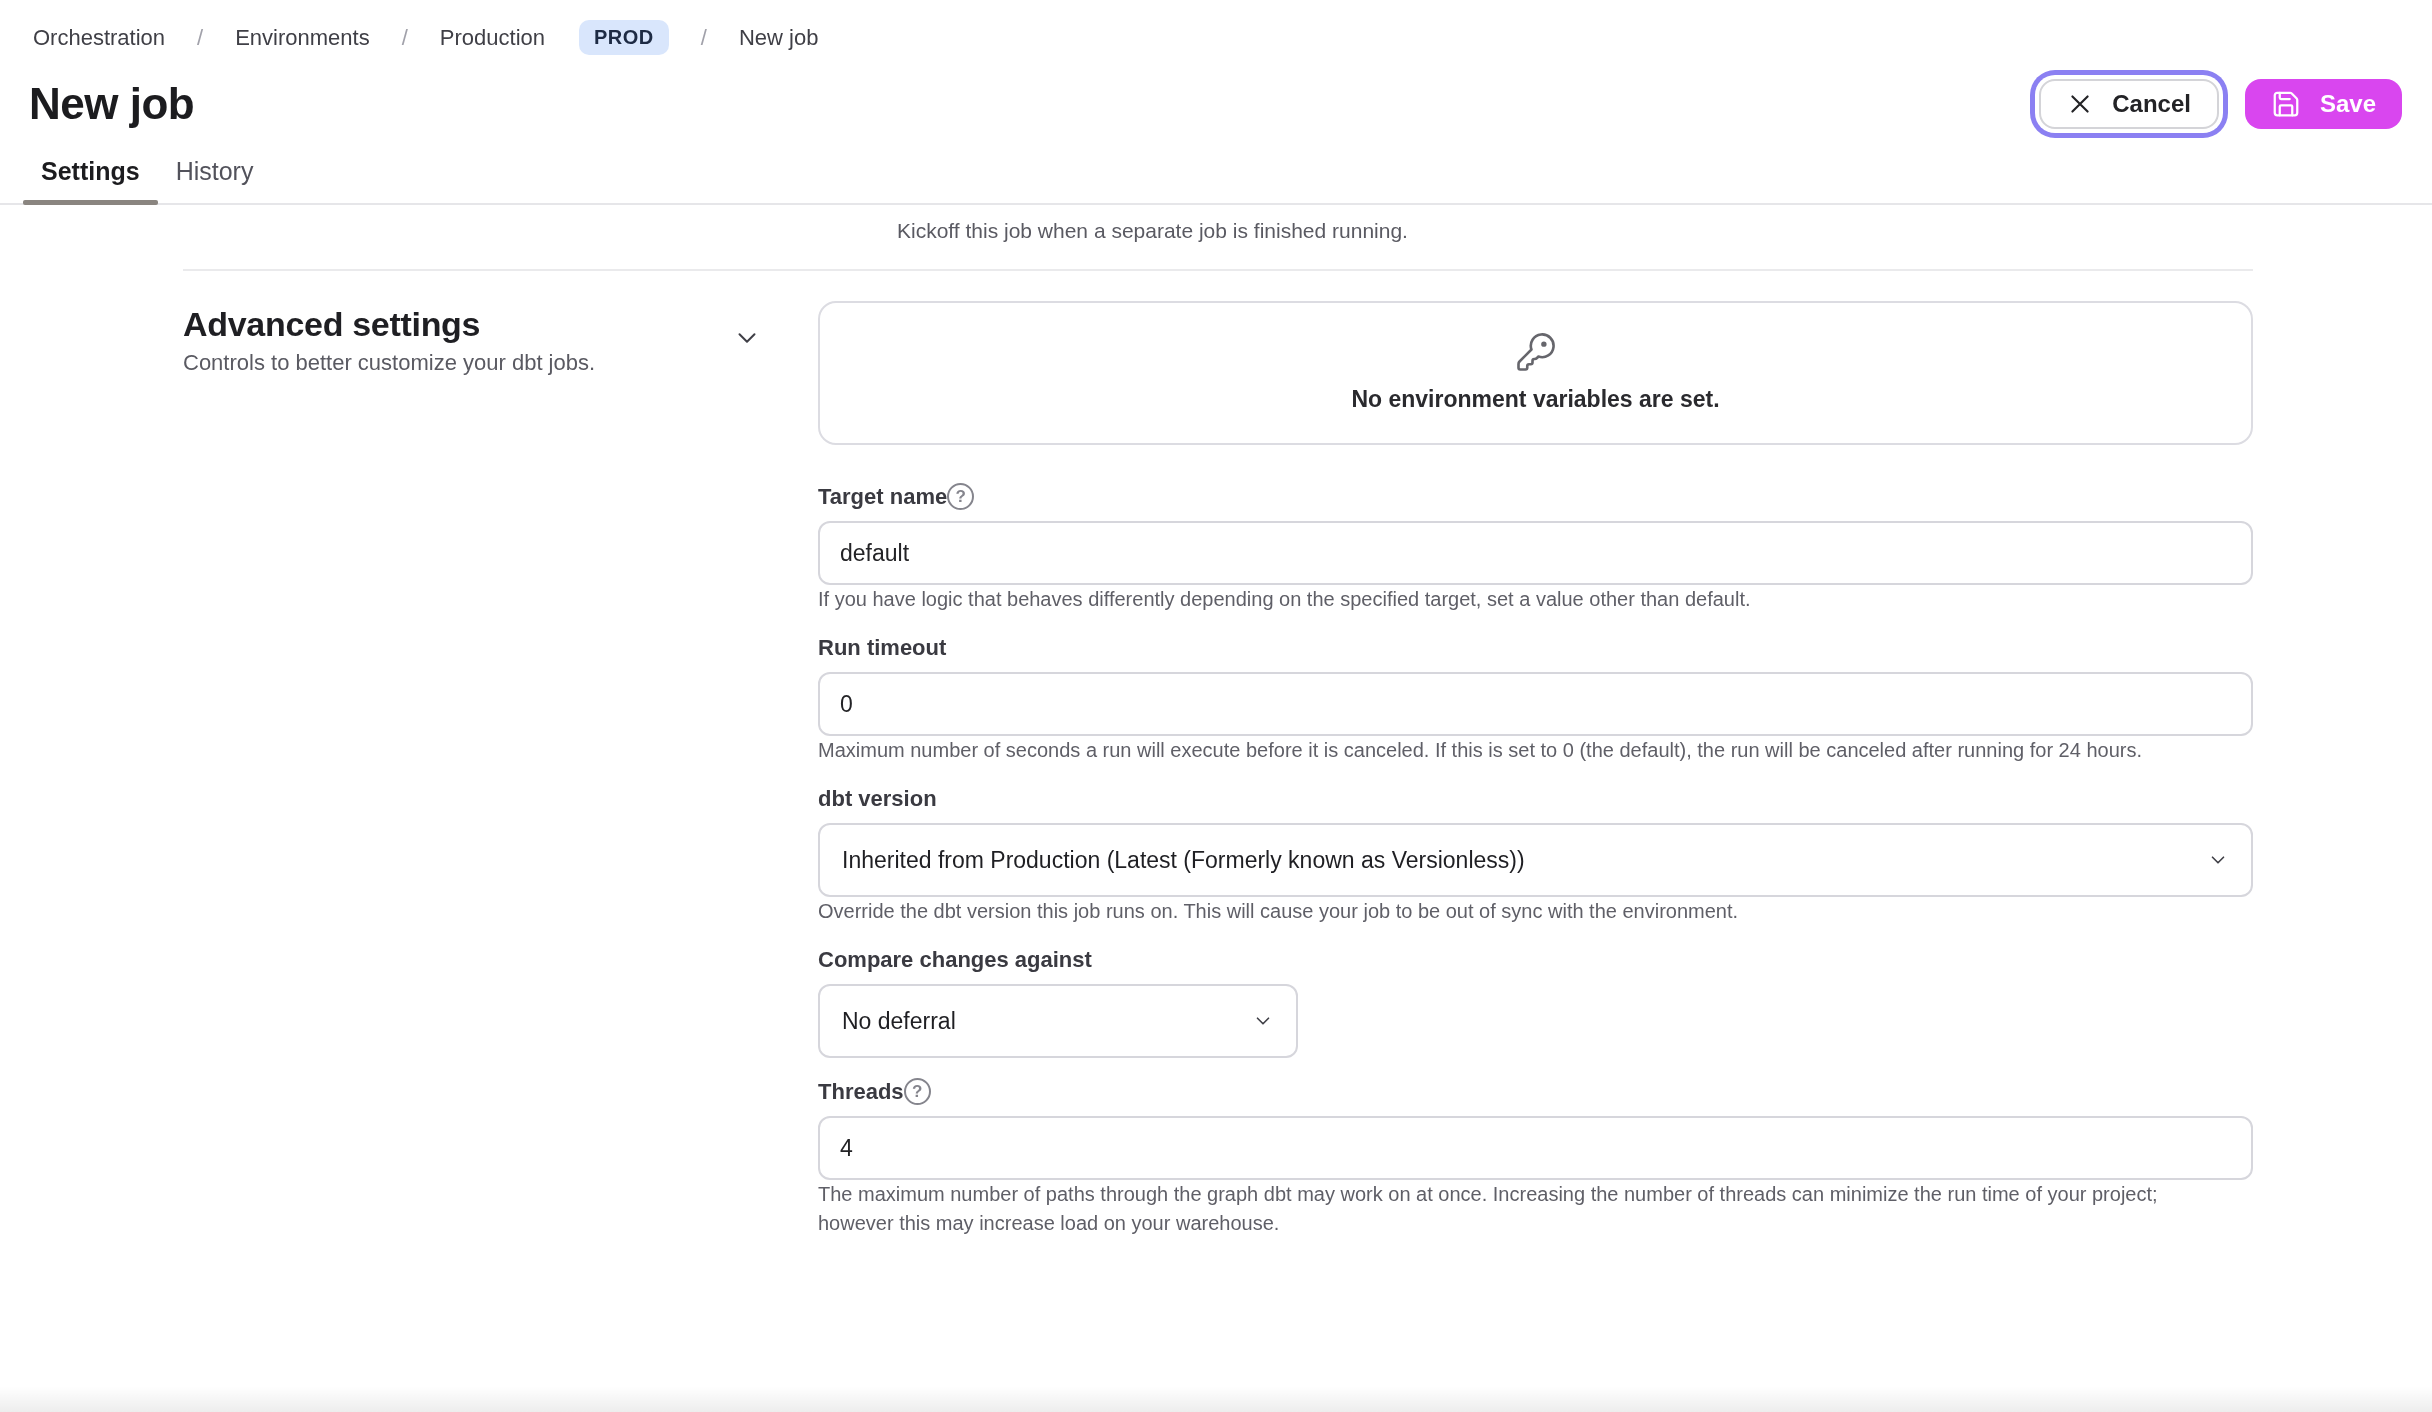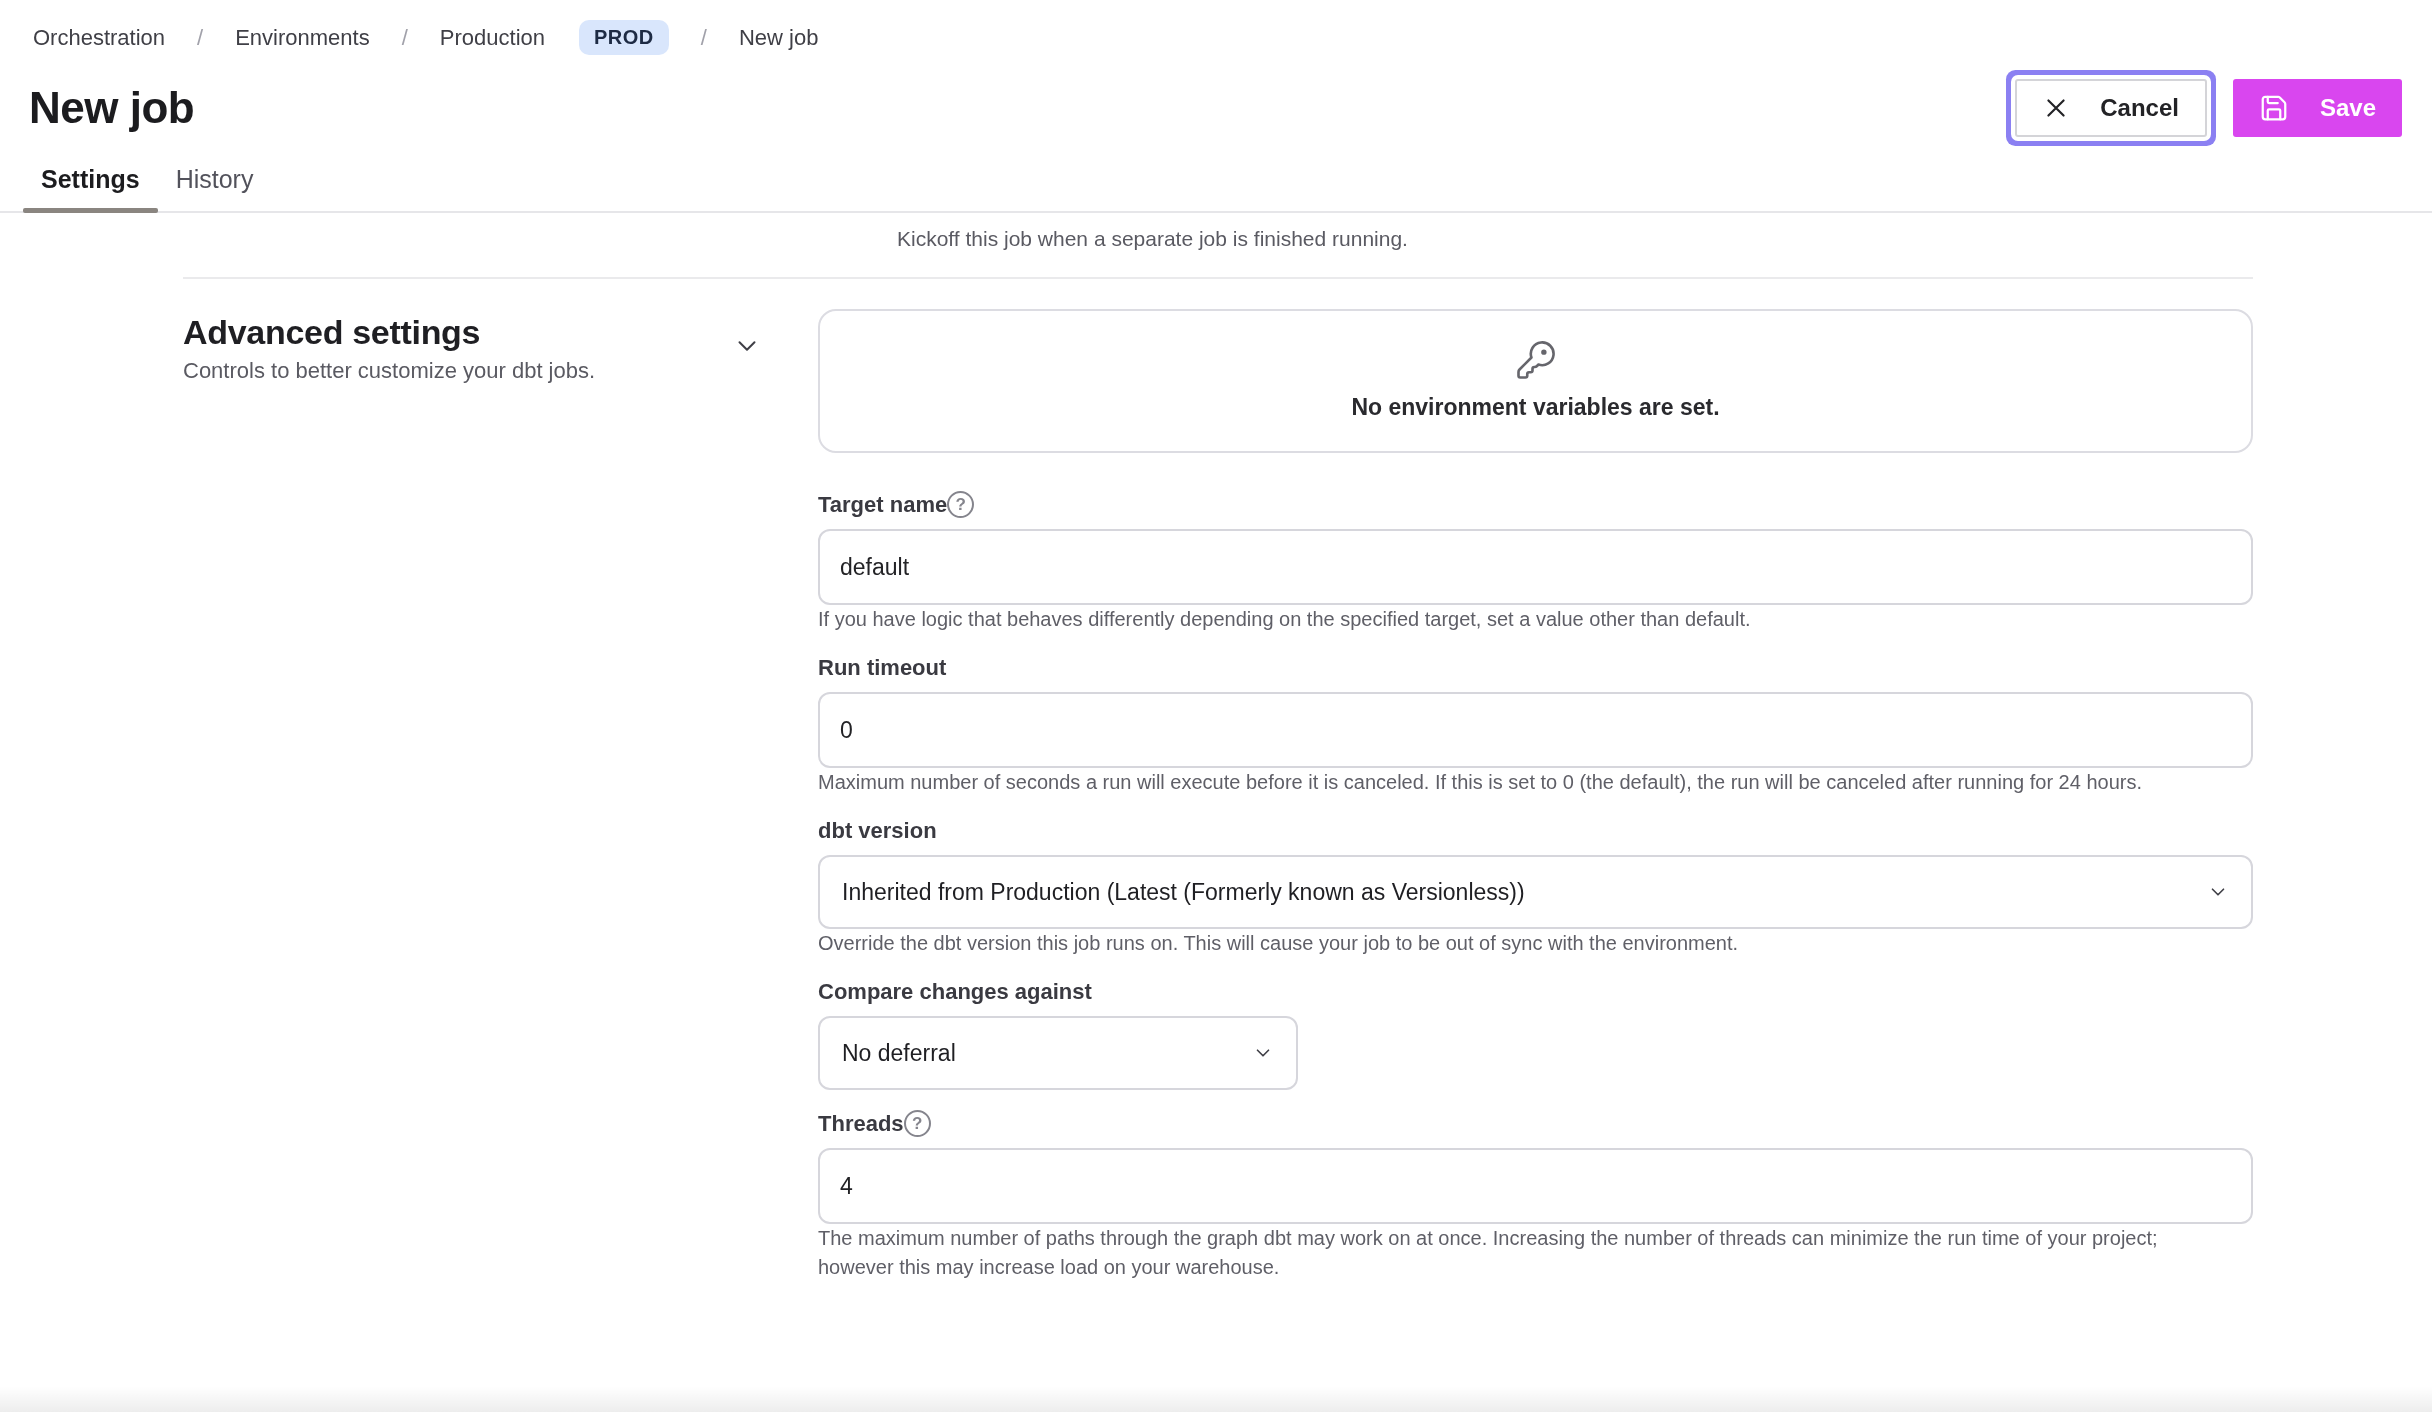--- a/index.html
+++ b/index.html
@@ -26,22 +26,22 @@
     font-weight:700; font-size:20px; letter-spacing:.5px;
     padding:6px 15px; border-radius:10px; margin-left:2px;
   }
   .title-row {
     display:flex; justify-content:space-between; align-items:center;
     padding:0 30px 0 29px; margin-top:24px;
   }
   .page-title { font-size:44px; font-weight:700; letter-spacing:-0.5px; margin:0; color:#1c1c1f; }
   .actions { display:flex; align-items:center; gap:20px; }
   .btn {
-    display:flex; align-items:center; gap:31px;
-    height:58px; padding:0 26px; border-radius:3px;
+    display:flex; align-items:center; gap:19px;
+    height:50px; padding:0 26px; border-radius:16px;
     font-size:24px; font-weight:600; cursor:pointer;
     font-family:"Liberation Sans", sans-serif;
   }
   .btn-cancel {
     background:#fff; color:#232326; border:2px solid #d4d4d8;
     box-shadow:0 0 0 4px #ffffff, 0 0 0 9px #8b80f2;
     margin-right:6px;
   }
   .btn-save { background:#d946ef; color:#ffffff; border:none; }
 
@@ -89,21 +89,21 @@
   .field-label {
     display:flex; align-items:flex-start; 
     font-size:22px; font-weight:600; color:#3a3a41; line-height:28px;
   }
   .help-icon {
     width:27px; height:27px; border:2px solid #85858d; border-radius:50%;
     color:#85858d; font-size:17px; font-weight:700;
     display:flex; align-items:center; justify-content:center; cursor:pointer;
   }
   .text-input {
-    display:block; width:100%; height:76px; margin-top:10px;
+    display:block; width:100%; height:64px; margin-top:10px;
     border:2px solid #d6d6dc; border-radius:12px;
     padding:0 20px; font-size:23px; color:#232326;
     font-family:"Liberation Sans", sans-serif; background:#fff;
   }
   .select {
     height:74px; margin-top:10px;
     border:2px solid #d6d6dc; border-radius:12px;
     display:flex; align-items:center; justify-content:space-between;
     padding:0 22px; font-size:23px; color:#1f1f23; cursor:pointer; background:#fff;
   }

